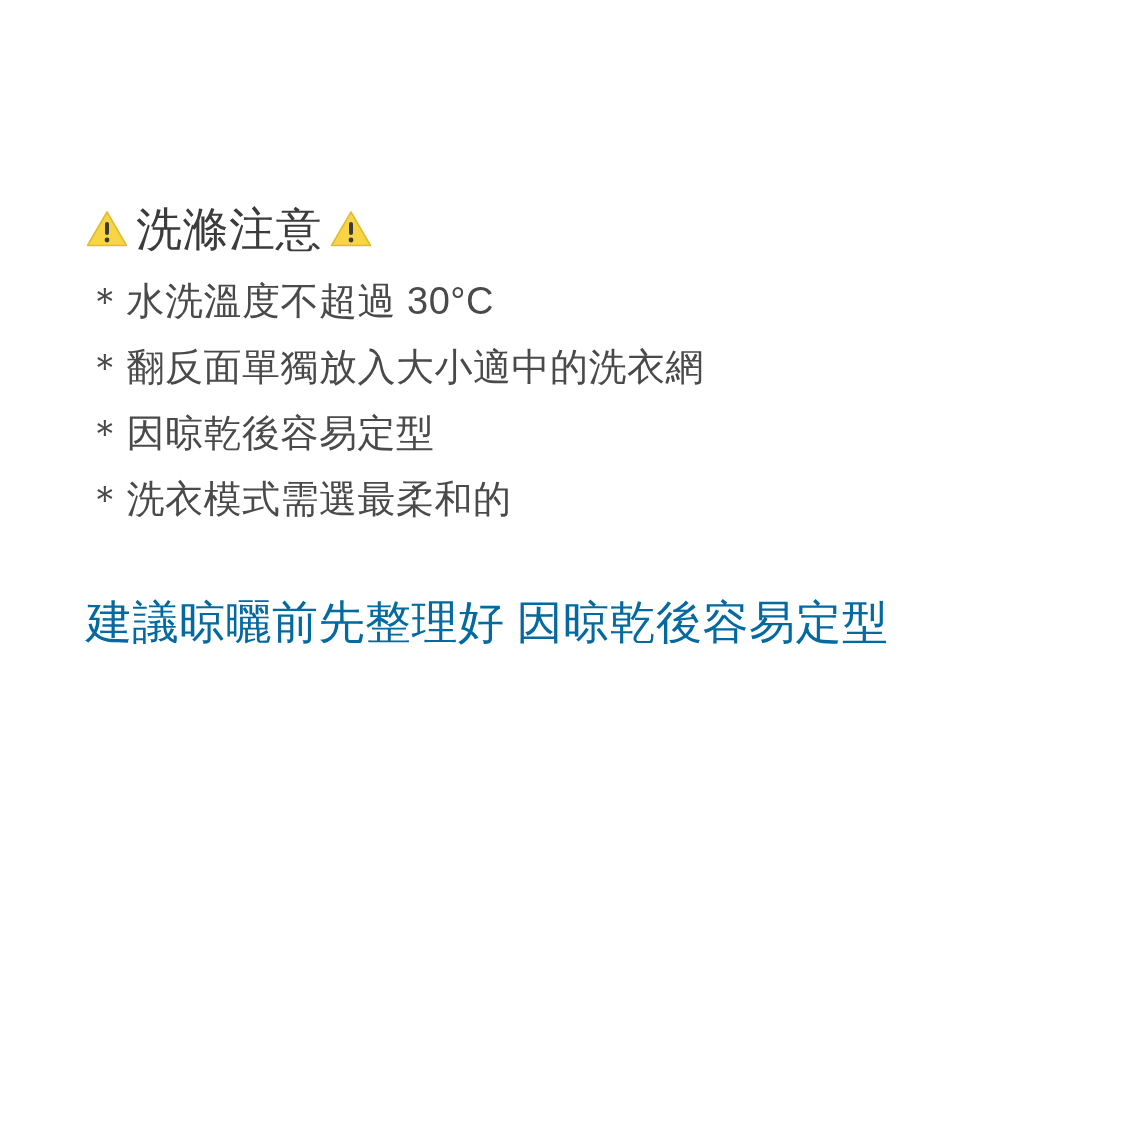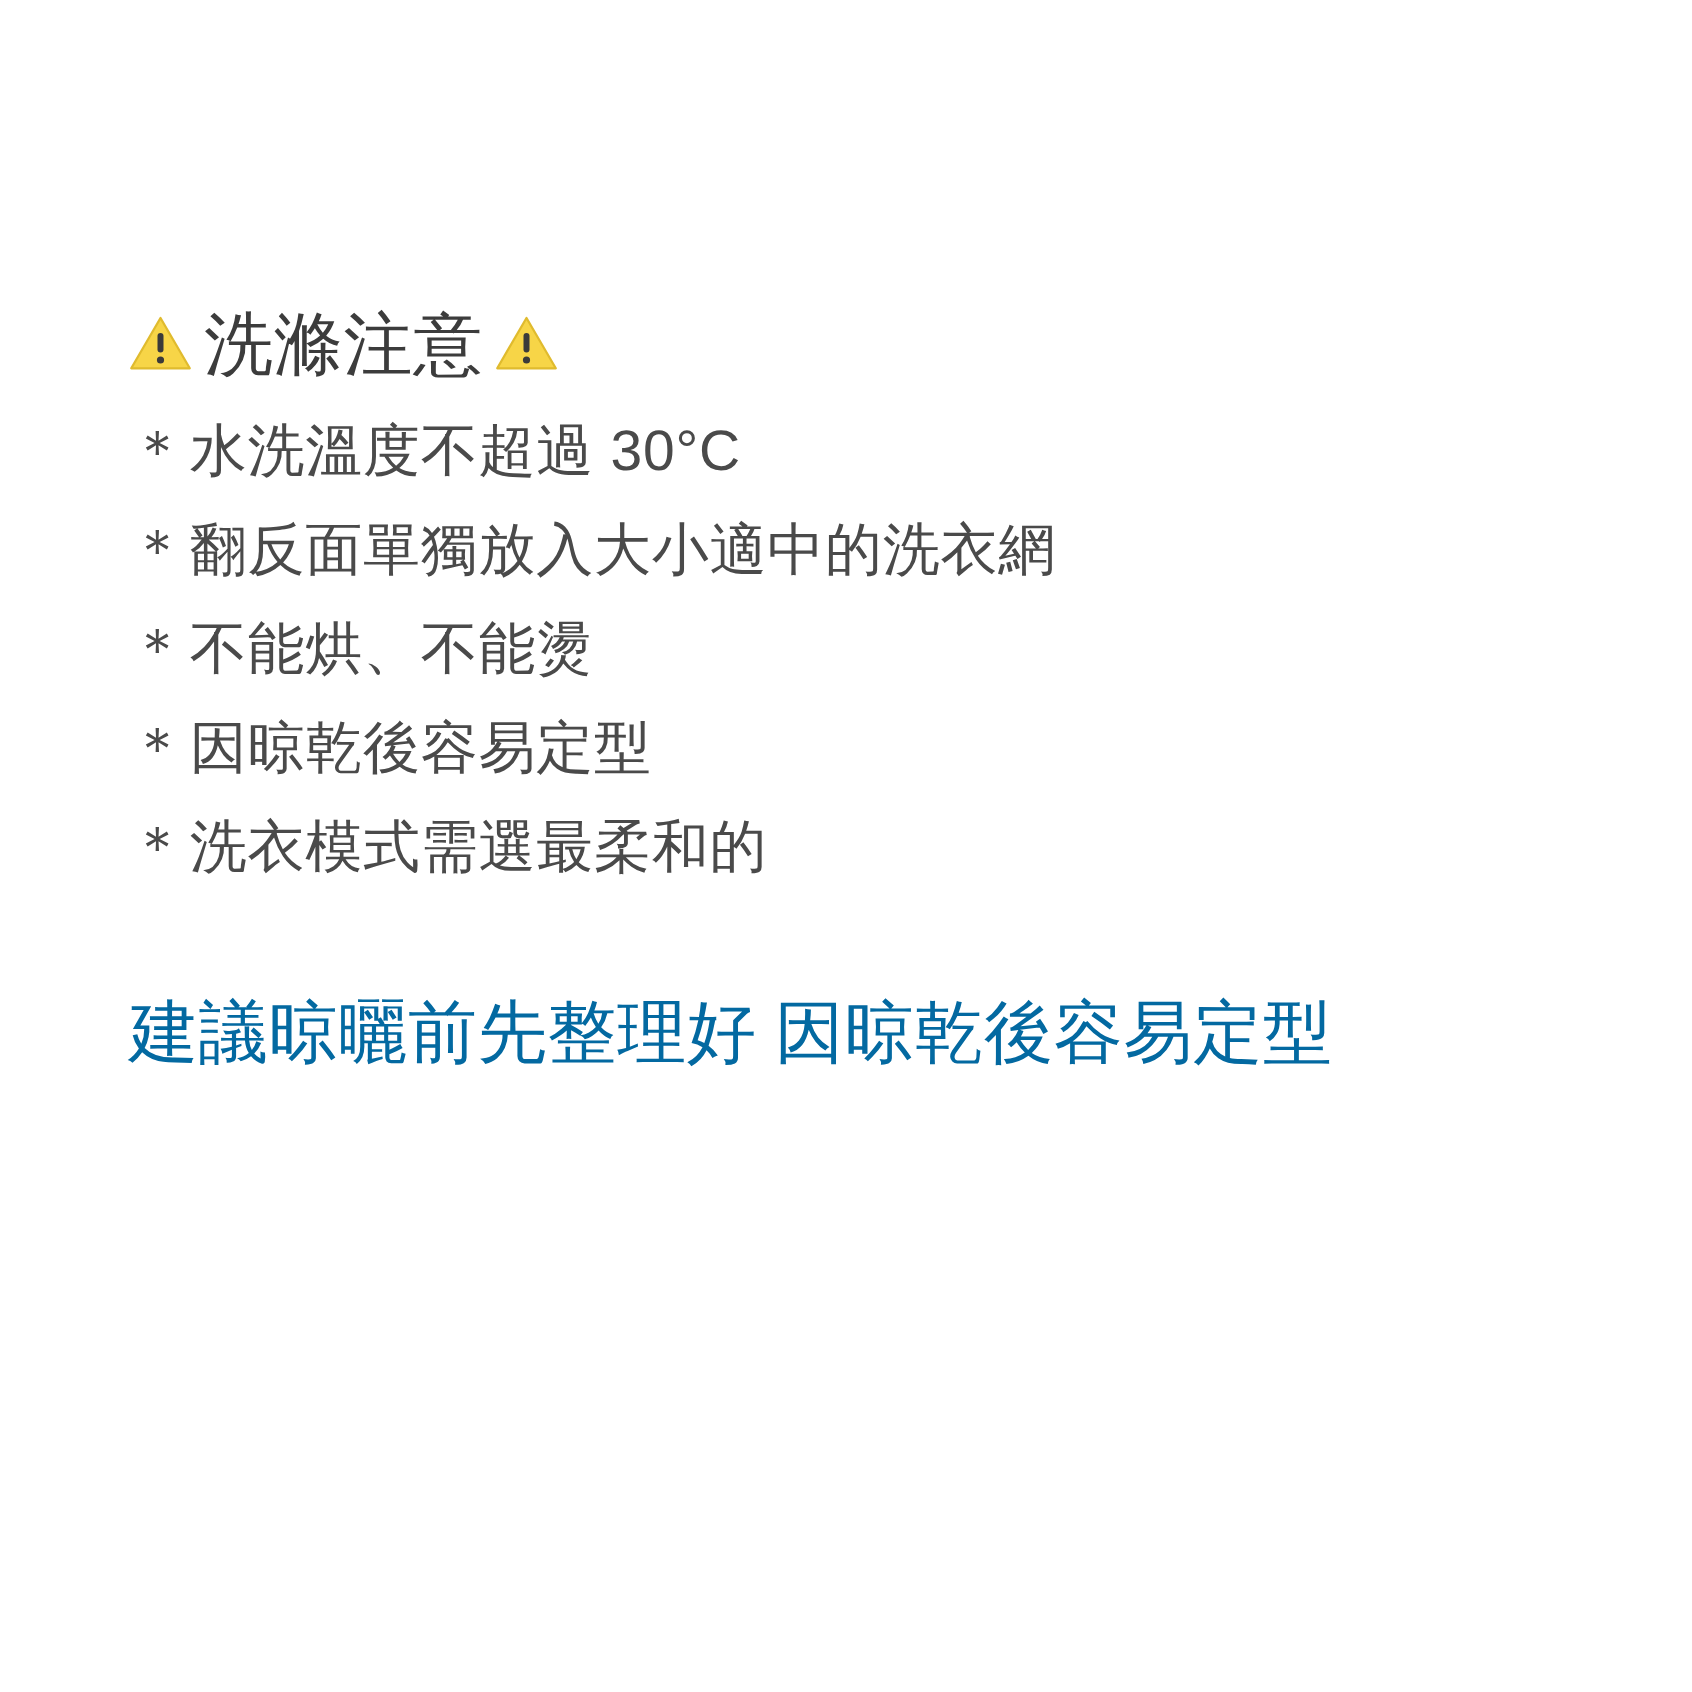--- a/index.html
+++ b/index.html
@@ -98,23 +98,20 @@
       </span>
     </div>
 
     <div class="bullet-line">
       <span class="star">＊</span><span>水洗溫度不超過 30°C</span>
     </div>
     <div class="bullet-line">
       <span class="star">＊</span><span>翻反面單獨放入大小適中的洗衣網</span>
     </div>
     <div class="bullet-line">
-      <span class="star">＊</span><span>不能烘、不能燙</span>
-    </div>
-    <div class="bullet-line">
       <span class="star">＊</span><span>因晾乾後容易定型</span>
     </div>
     <div class="bullet-line">
       <span class="star">＊</span><span>洗衣模式需選最柔和的</span>
     </div>
 
     <div class="spacer"></div>
 
     <div class="note-line">建議晾曬前先整理好 因晾乾後容易定型</div>
 

